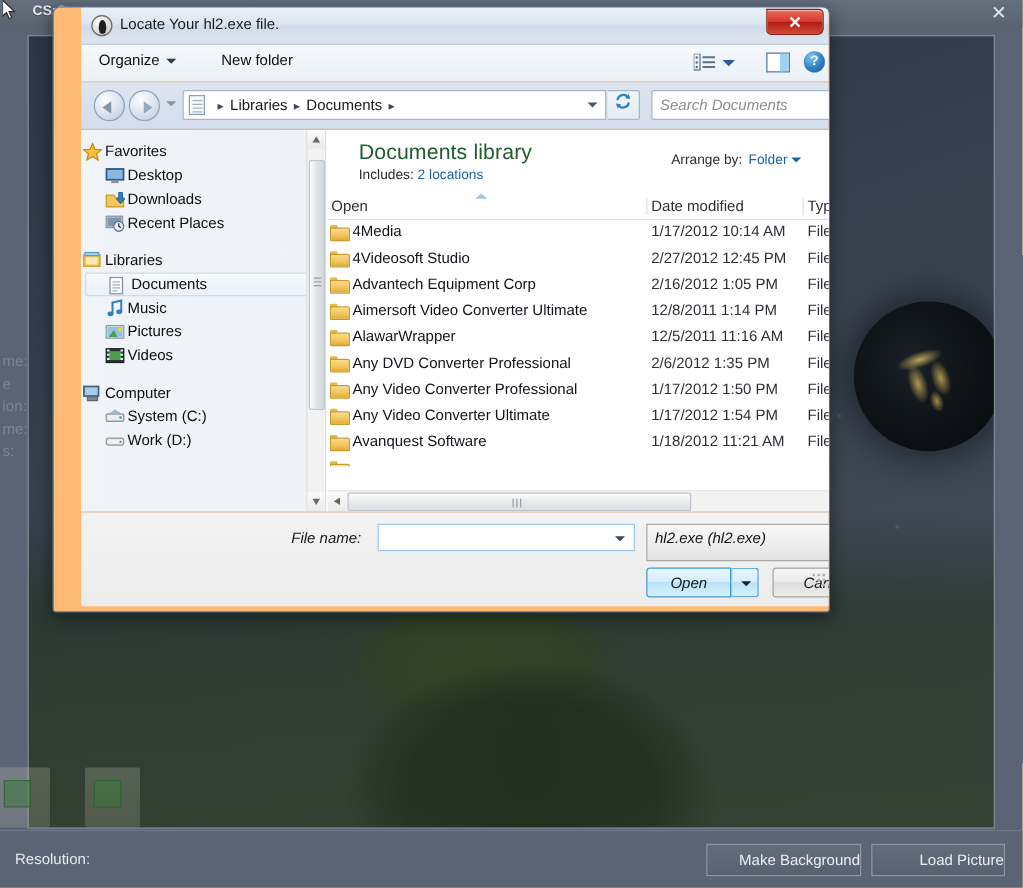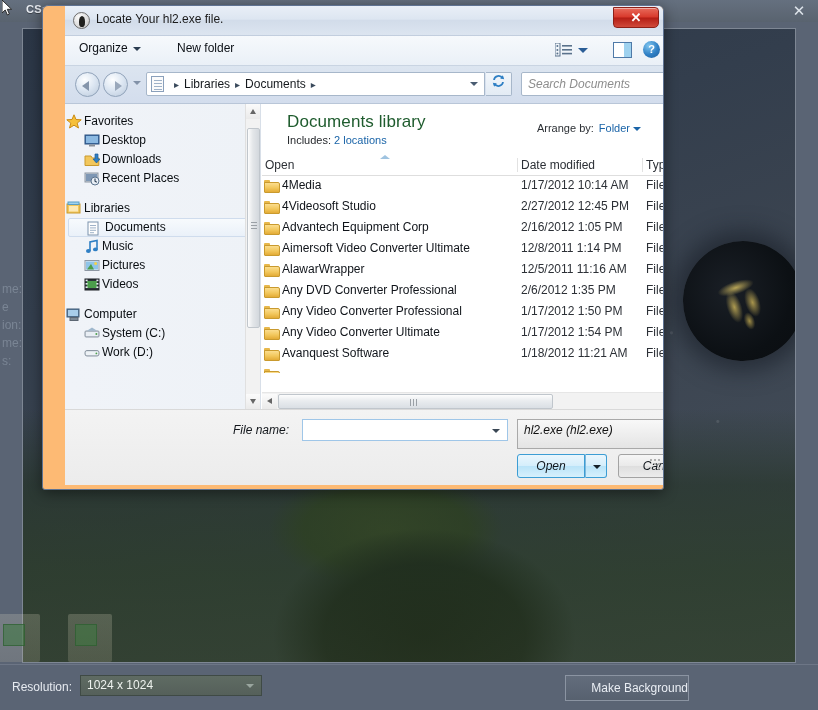--- a/index.html
+++ b/index.html
@@ -699,25 +699,22 @@
   <div class="ghost-text" style="left:638px; top:667px;">pt work</div>
   <div class="ghost-text" style="left:742px; top:667px;">signin</div>
 
   <div id="app-titlebar">
     <div id="app-title-text">CS:S</div>
     <div id="app-close">✕</div>
   </div>
 
   <div id="app-statusbar">
     <div id="resolution-label">Resolution:</div>
-    <div id="resolution-select">
-      <span>1024 x 1024</span>
-      <span id="resolution-arrow"></span>
-    </div>
     <div class="app-btn" id="btn-make-background">Make Background</div>
+    <div class="app-btn" id="btn-load-picture">Load Picture</div>
   </div>
 
   <svg id="cursor" viewBox="0 0 11 16">
     <polygon points="0,0 0,13 3.2,10 5.4,15 7.4,14 5.3,9.3 9.6,9.3" fill="#ffffff" stroke="#2b2b2b" stroke-width="1"></polygon>
   </svg>
 </div>
 
 <div id="dialog">
 
   <div id="dlg-titlebar">

